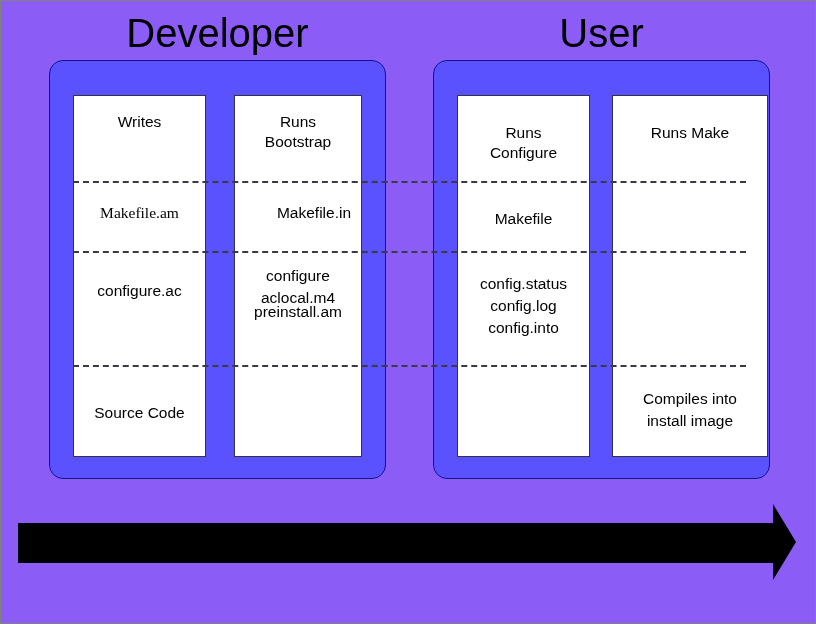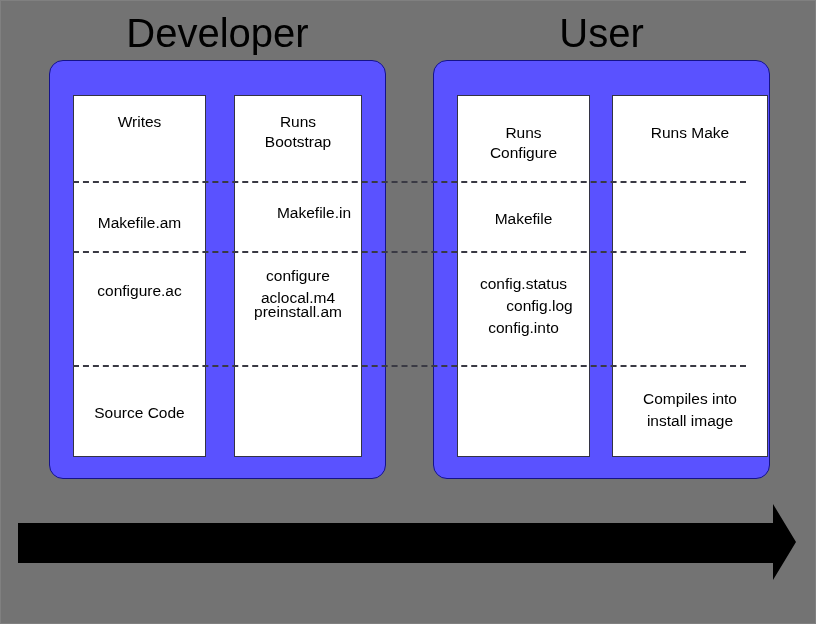--- a/index.html
+++ b/index.html
@@ -4,21 +4,21 @@
 <style>
   html, body {
     margin: 0;
     padding: 0;
     background: #ffffff;
   }
   #canvas {
     position: relative;
     width: 816px;
     height: 624px;
-    background: #737373;
+    background: #8b5cf6;
     border: 1px solid #808080;
     box-sizing: border-box;
     overflow: hidden;
     font-family: "Liberation Sans", sans-serif;
     color: #000000;
   }
 
   
   .section-title {
     position: absolute;
@@ -95,40 +95,40 @@
 <div id="canvas">
 
   <div class="section-title" id="title-developer">Developer</div>
   <div class="section-title" id="title-user">User</div>
 
   <div class="group" id="group-developer"></div>
   <div class="group" id="group-user"></div>
 
   <div class="column" id="col-writes">
     <div class="cell" style="top:16px;">Writes</div>
-    <div class="cell" style="top:117px;">Makefile.am</div>
+    <div class="cell" style="top:107px;font-family:Liberation Serif, serif;">Makefile.am</div>
     <div class="cell" style="top:185px;">configure.ac</div>
     <div class="cell" style="top:307px;">Source Code</div>
   </div>
 
   <div class="column" id="col-bootstrap">
     <div class="cell" style="top:16px;">Runs</div>
     <div class="cell" style="top:36px;">Bootstrap</div>
     <div class="cell" style="top:107px;padding-left:16px;">Makefile.in</div>
     <div class="cell" style="top:170px;">configure</div>
     <div class="cell" style="top:192px;">aclocal.m4</div>
     <div class="cell" style="top:206px;">preinstall.am</div>
   </div>
 
   <div class="column" id="col-configure">
     <div class="cell" style="top:27px;">Runs</div>
     <div class="cell" style="top:47px;">Configure</div>
     <div class="cell" style="top:113px;">Makefile</div>
     <div class="cell" style="top:178px;">config.status</div>
-    <div class="cell" style="top:200px;padding-left:16px;">config.log</div>
+    <div class="cell" style="top:200px;">config.log</div>
     <div class="cell" style="top:222px;">config.into</div>
   </div>
 
   <div class="column" id="col-make">
     <div class="cell" style="top:27px;">Runs Make</div>
     <div class="cell" style="top:293px;">Compiles into</div>
     <div class="cell" style="top:315px;">install image</div>
   </div>
 
   <div class="divider" id="divider-1"></div>

